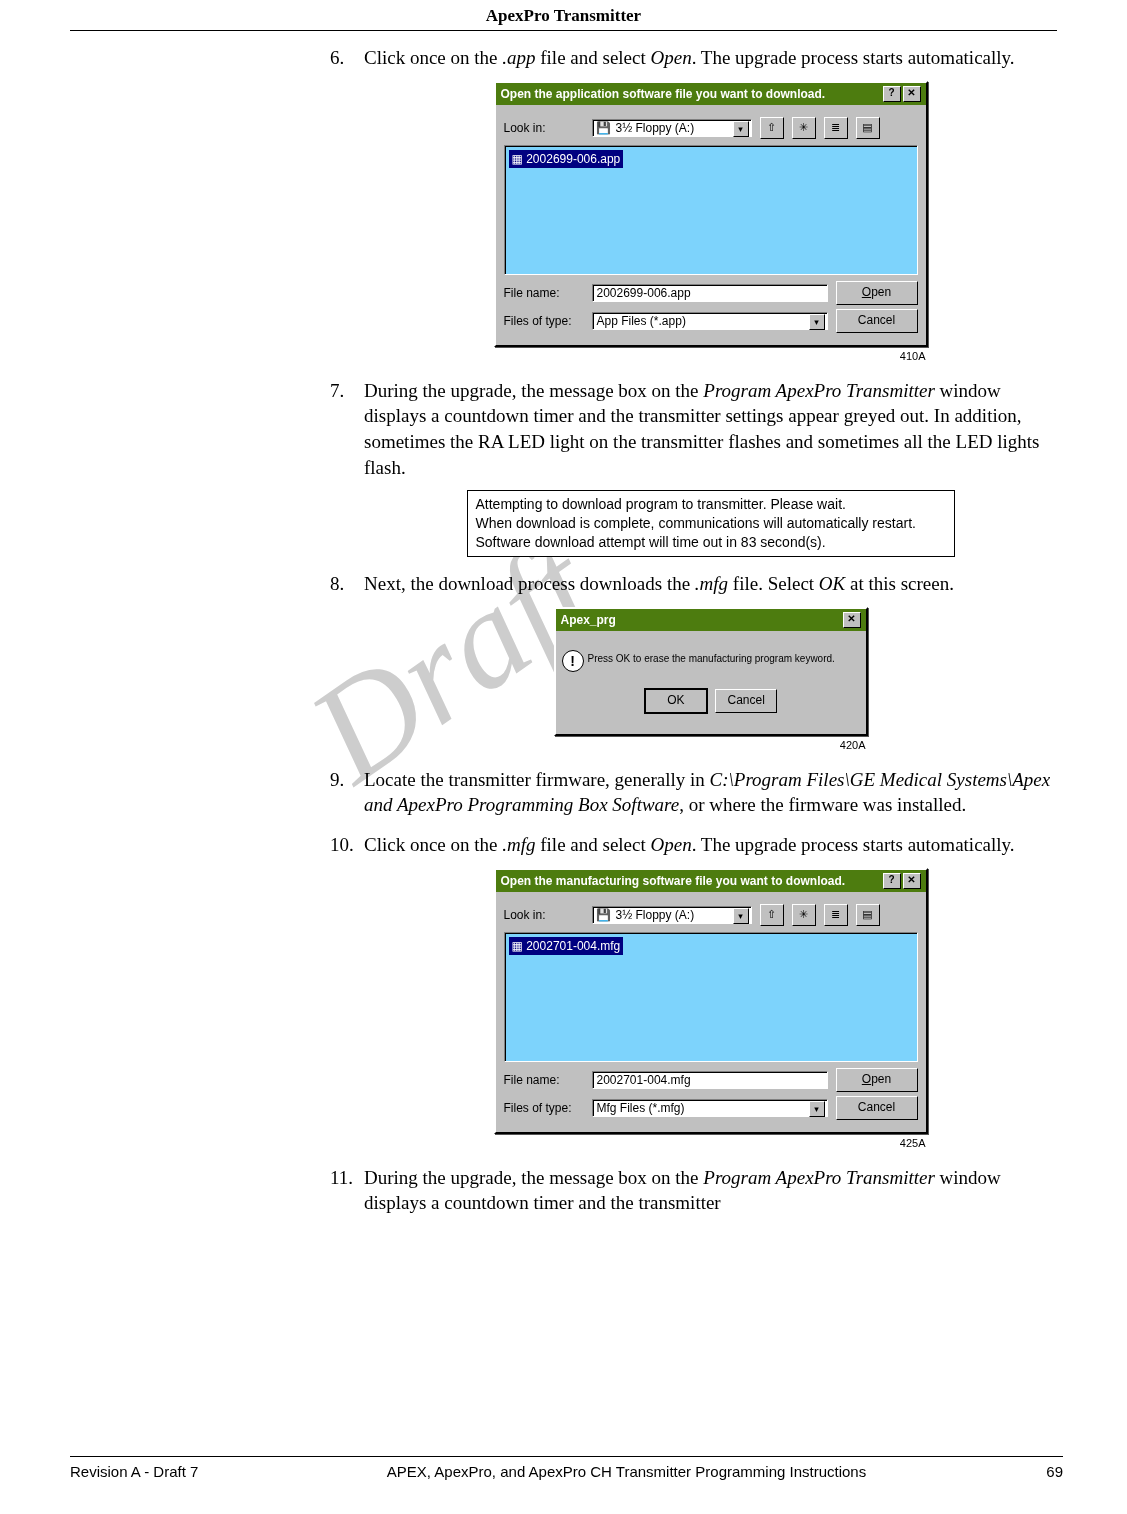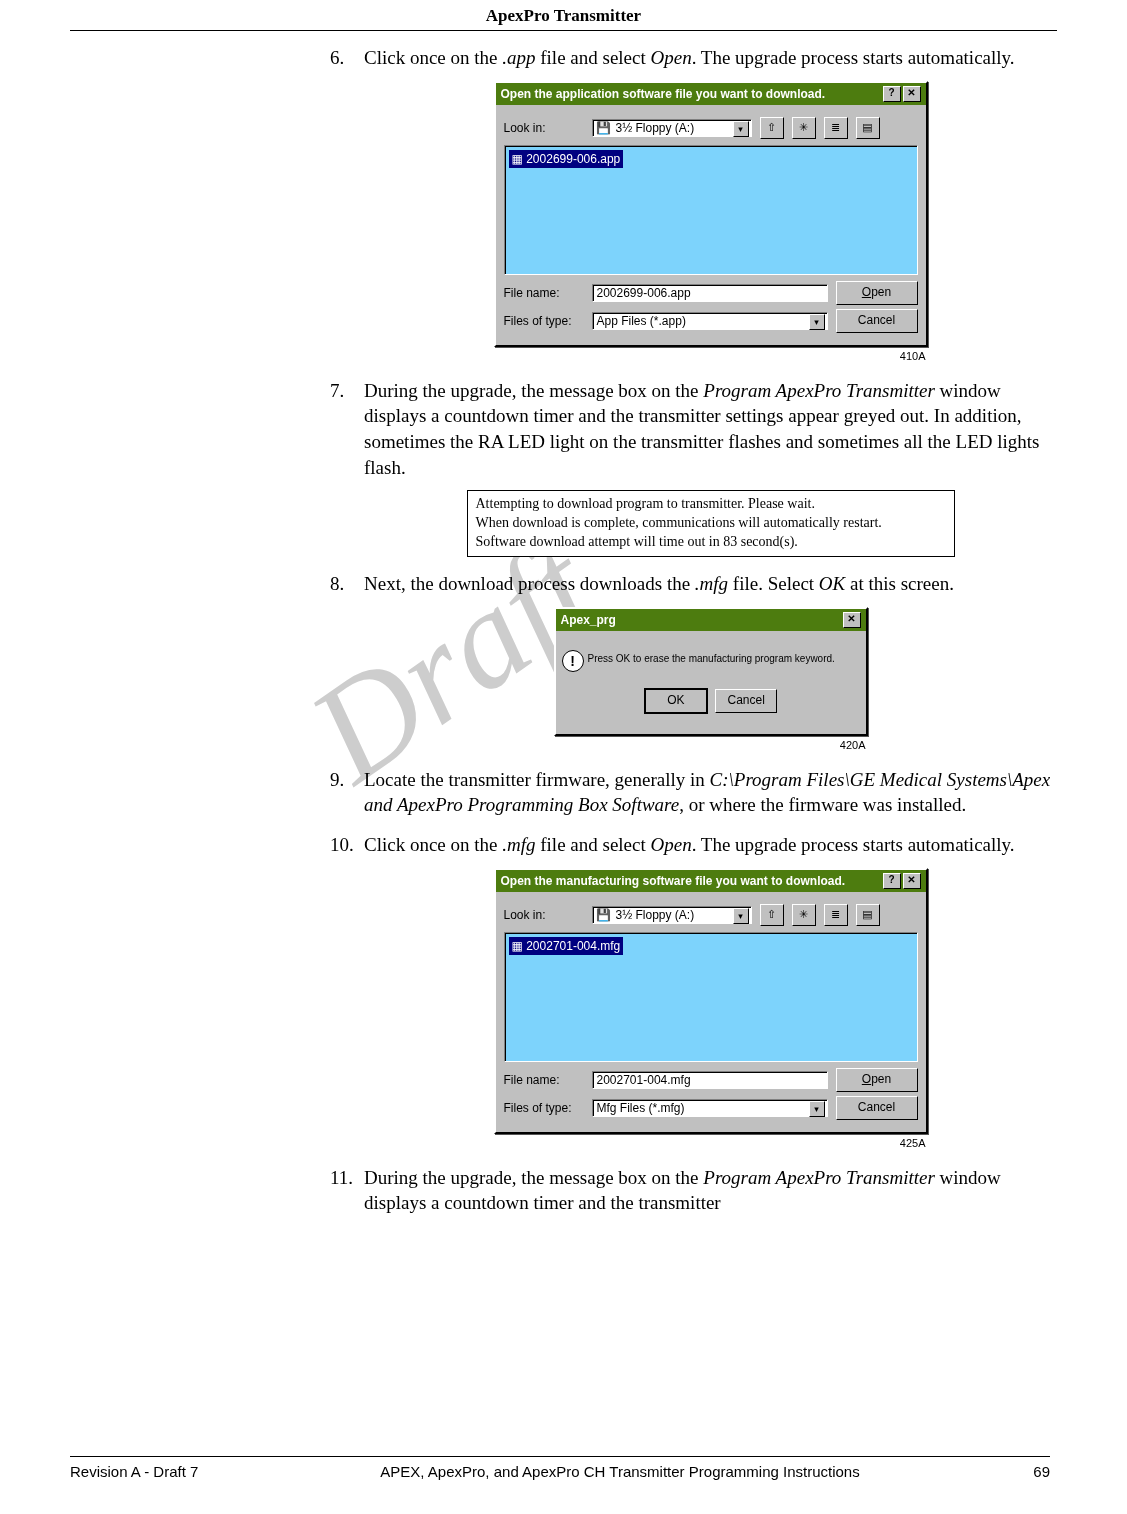--- a/index.html
+++ b/index.html
@@ -179,21 +179,21 @@
     color:#cdcdcd;
     transform: rotate(-35deg);
     font-style:italic;
     pointer-events:none;
     z-index:0;
   }
   .content, .hdr, .footer { position:relative; z-index:1; }
 
   .footer {
     position:absolute;
-    bottom:34px; left:70px; right:77px;
+    bottom:34px; left:70px; right:64px;
     border-top:1.5px solid #000;
     padding-top:6px;
     font-family: Arial, Helvetica, sans-serif;
     font-size:15px;
     display:flex;
   }
   .footer .f-left { flex:0 0 200px; text-align:left; }
   .footer .f-center { flex:1; text-align:center; }
   .footer .f-right { flex:0 0 80px; text-align:right; }
 </style>
@@ -253,21 +253,21 @@
           <div class="fig-caption" style="width:430px;margin:2px auto 0;">410A</div>
         </div>
       </li>
 
       <li>
         <span class="num">7.</span>
         <span>
           <span>During the upgrade, the message box on the </span><span class="ital">Program ApexPro Transmitter</span><span> window displays a countdown timer and the transmitter settings appear greyed out. In addition, sometimes the </span><span class="bold">RA</span><span> LED light on the transmitter flashes and sometimes all the LED lights flash.</span>
         </span>
         <div class="fig-wrap">
-          <div class="status-msg" style="width:470px;font-family:Liberation Serif, serif;">
+          <div class="status-msg" style="width:470px;">
             <div>Attempting to download program to transmitter. Please wait.</div>
             <div>When download is complete, communications will automatically restart.</div>
             <div>Software download attempt will time out in 83 second(s).</div>
           </div>
         </div>
       </li>
 
       <li>
         <span class="num">8.</span>
         <span>

